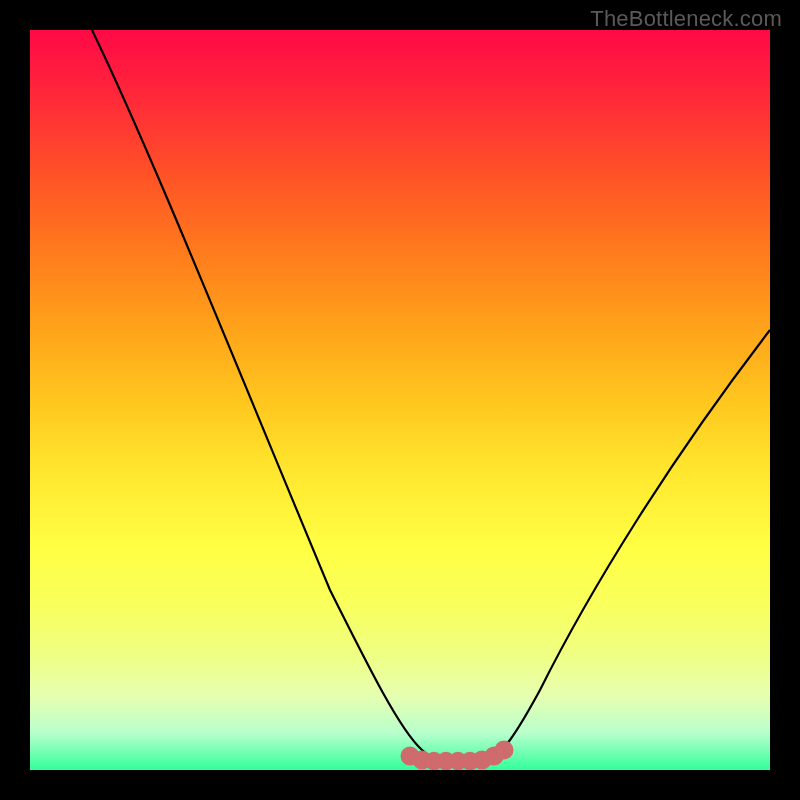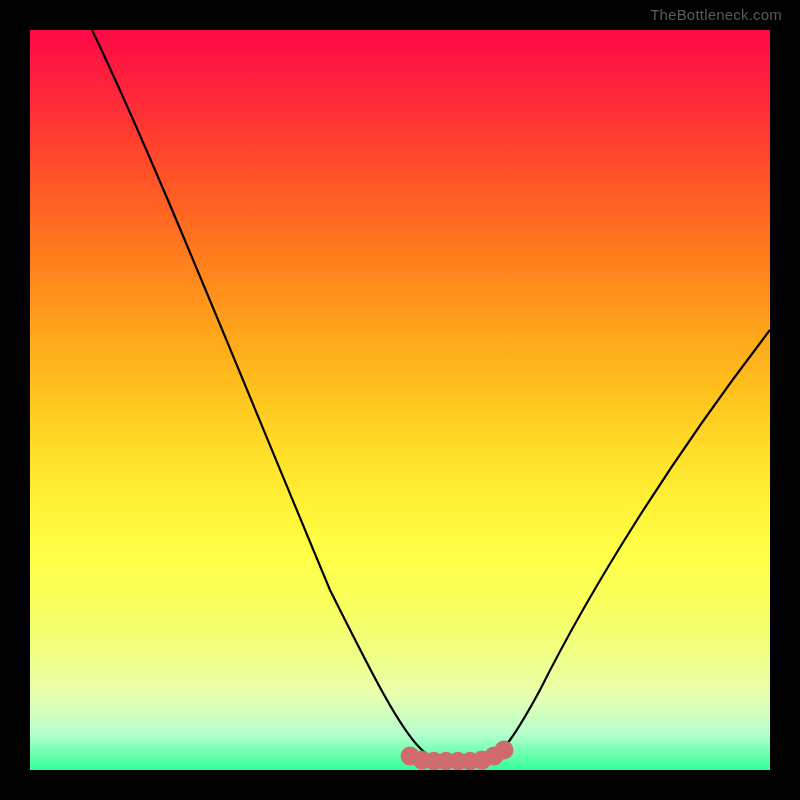--- a/index.html
+++ b/index.html
@@ -31,21 +31,21 @@
       #e6ffb0 90%,
       #b8ffcd 95%,
       #32ff9a 100%
     );
   }
   .watermark {
     position: absolute;
     top: 6px;
     right: 18px;
     font-family: Arial, Helvetica, sans-serif;
-    font-size: 15px;
+    font-size: 22px;
     color: #5a5a5a;
     letter-spacing: 0.2px;
   }
   svg.curve {
     position: absolute;
     left: 0; top: 0;
     width: 100%;
     height: 100%;
   }
 </style>

